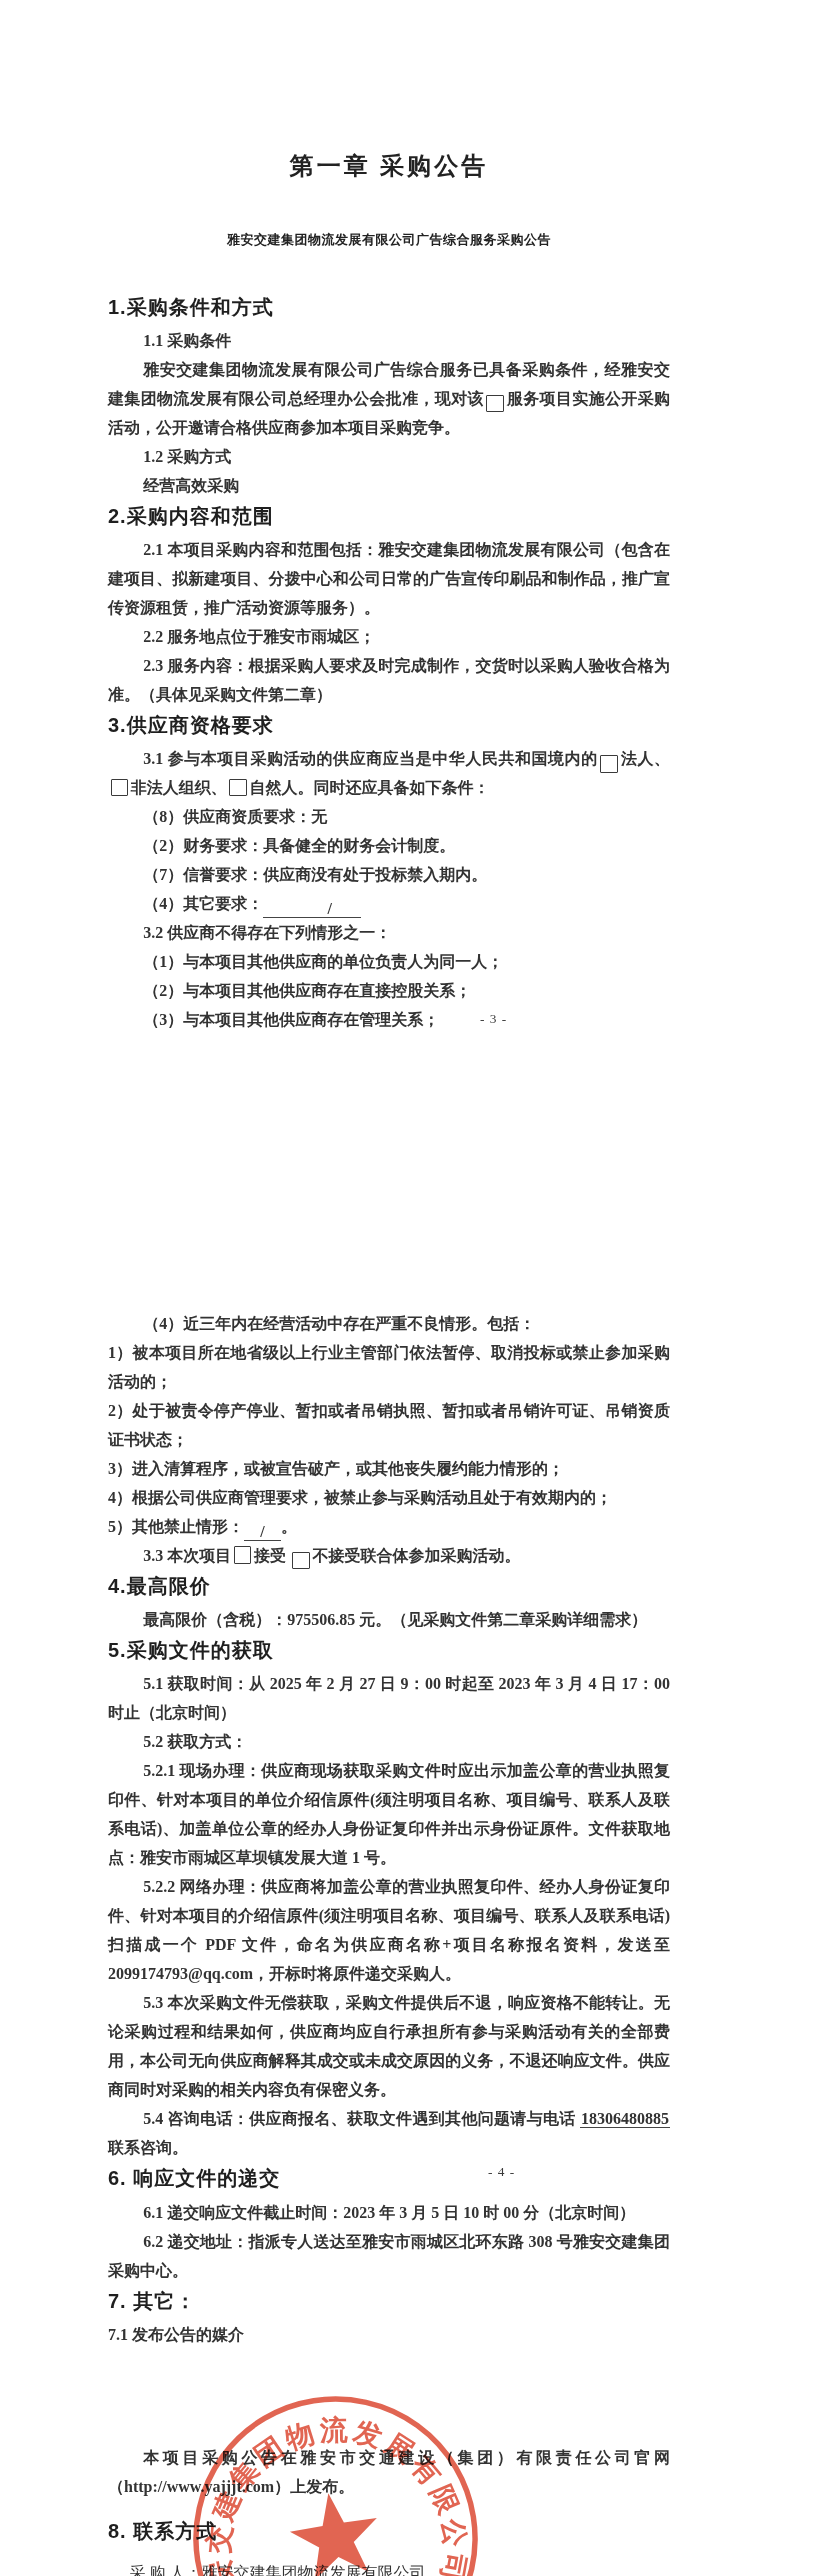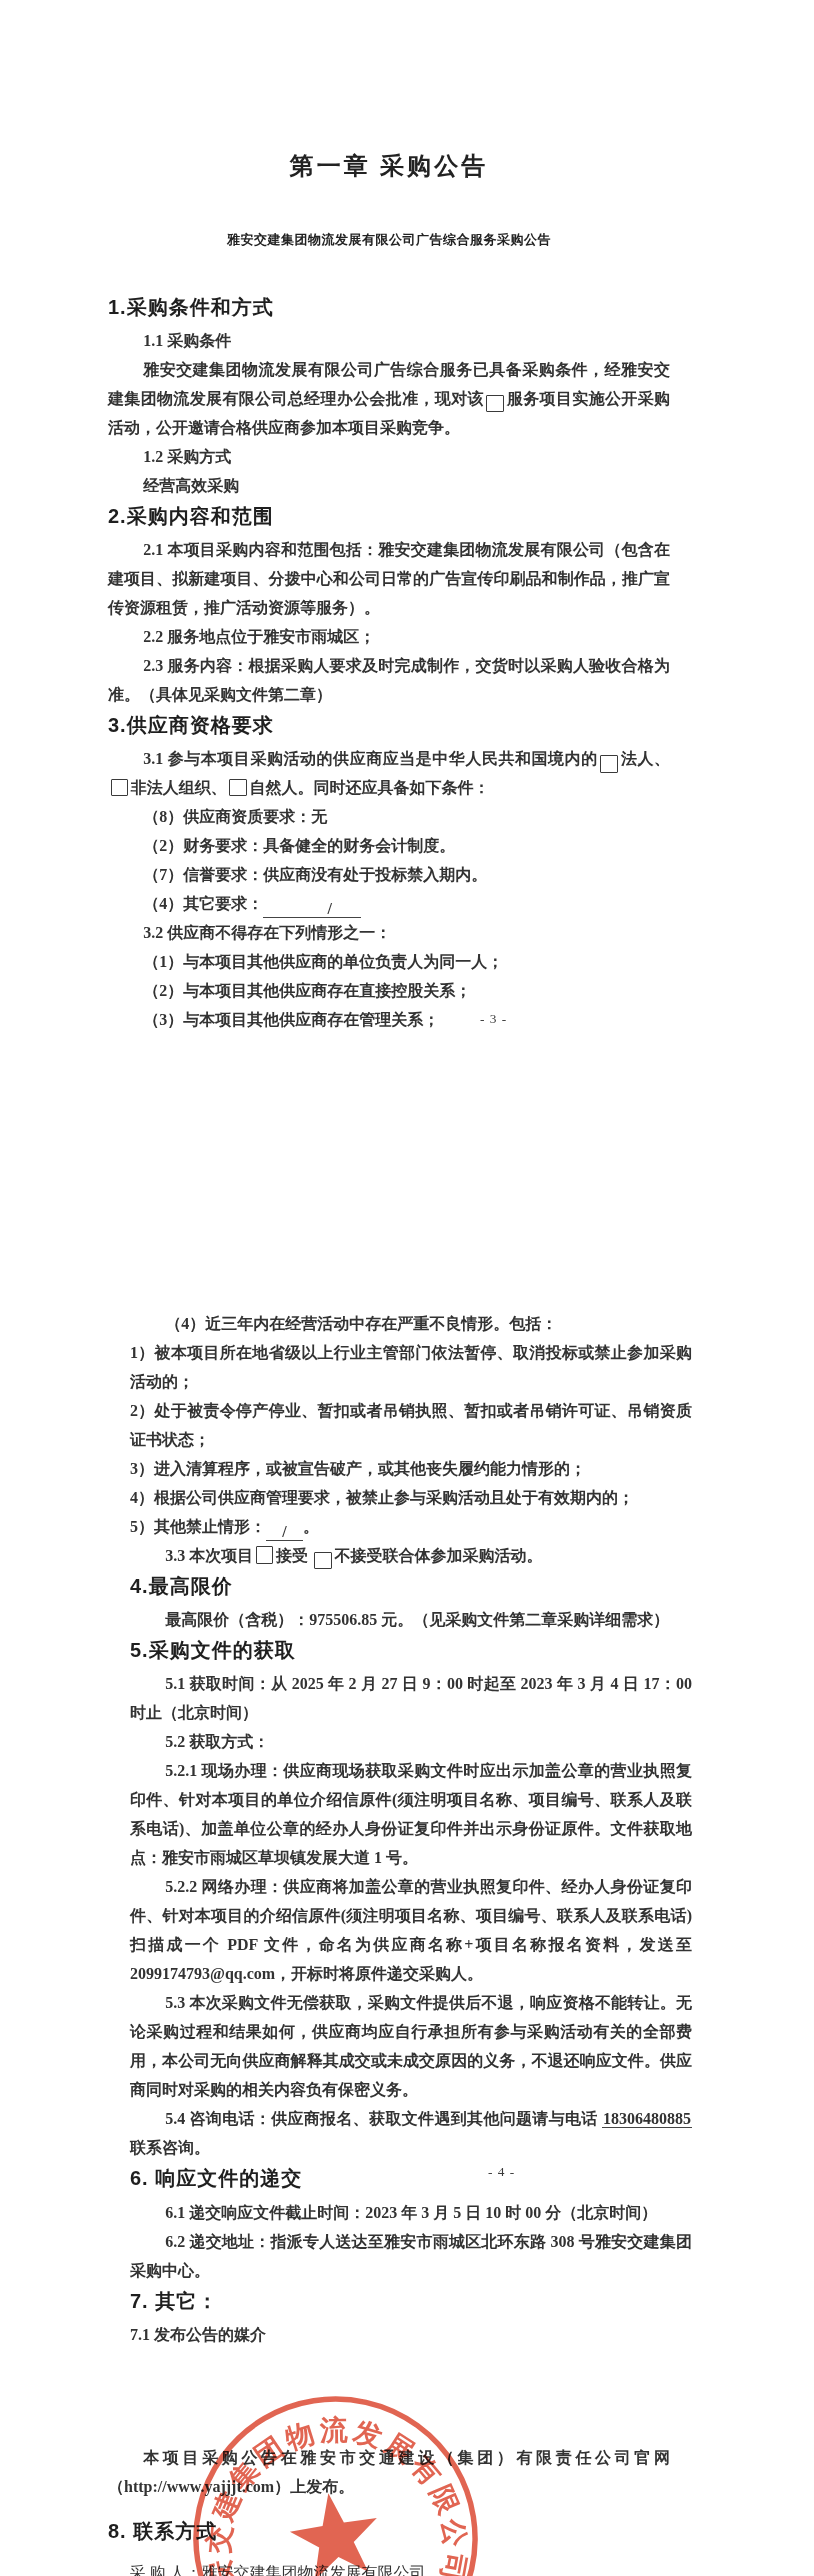--- a/index.html
+++ b/index.html
@@ -78,21 +78,21 @@
     <p class="t ind">（7）信誉要求：供应商没有处于投标禁入期内。</p>
     <p class="t ind"><span>（4）其它要求：</span><span class="blank w-lg">/</span></p>
     <p class="t ind">3.2 供应商不得存在下列情形之一：</p>
     <p class="t ind">（1）与本项目其他供应商的单位负责人为同一人；</p>
     <p class="t ind">（2）与本项目其他供应商存在直接控股关系；</p>
     <p class="t ind">（3）与本项目其他供应商存在管理关系；</p>
   </div>
 </div>
 <div class="page-num" style="left:480px;top:1011px;">- 3 -</div>
 
-<div class="scan-page" style="top:1309px;padding-left:22px;">
+<div class="scan-page" style="top:1309px;">
   <div class="content">
     <p class="t ind">（4）近三年内在经营活动中存在严重不良情形。包括：</p>
     <p class="t">1）被本项目所在地省级以上行业主管部门依法暂停、取消投标或禁止参加采购活动的；</p>
     <p class="t">2）处于被责令停产停业、暂扣或者吊销执照、暂扣或者吊销许可证、吊销资质证书状态；</p>
     <p class="t">3）进入清算程序，或被宣告破产，或其他丧失履约能力情形的；</p>
     <p class="t">4）根据公司供应商管理要求，被禁止参与采购活动且处于有效期内的；</p>
     <p class="t"><span>5）其他禁止情形：</span><span class="blank w-sm">/</span><span>。</span></p>
     <p class="t ind"><span>3.3 本次项目</span><span class="checkbox"></span><span>接受 </span><span class="checkbox">✓</span><span>不接受联合体参加采购活动。</span></p>
 
     <div class="h-sec">4.最高限价</div>

